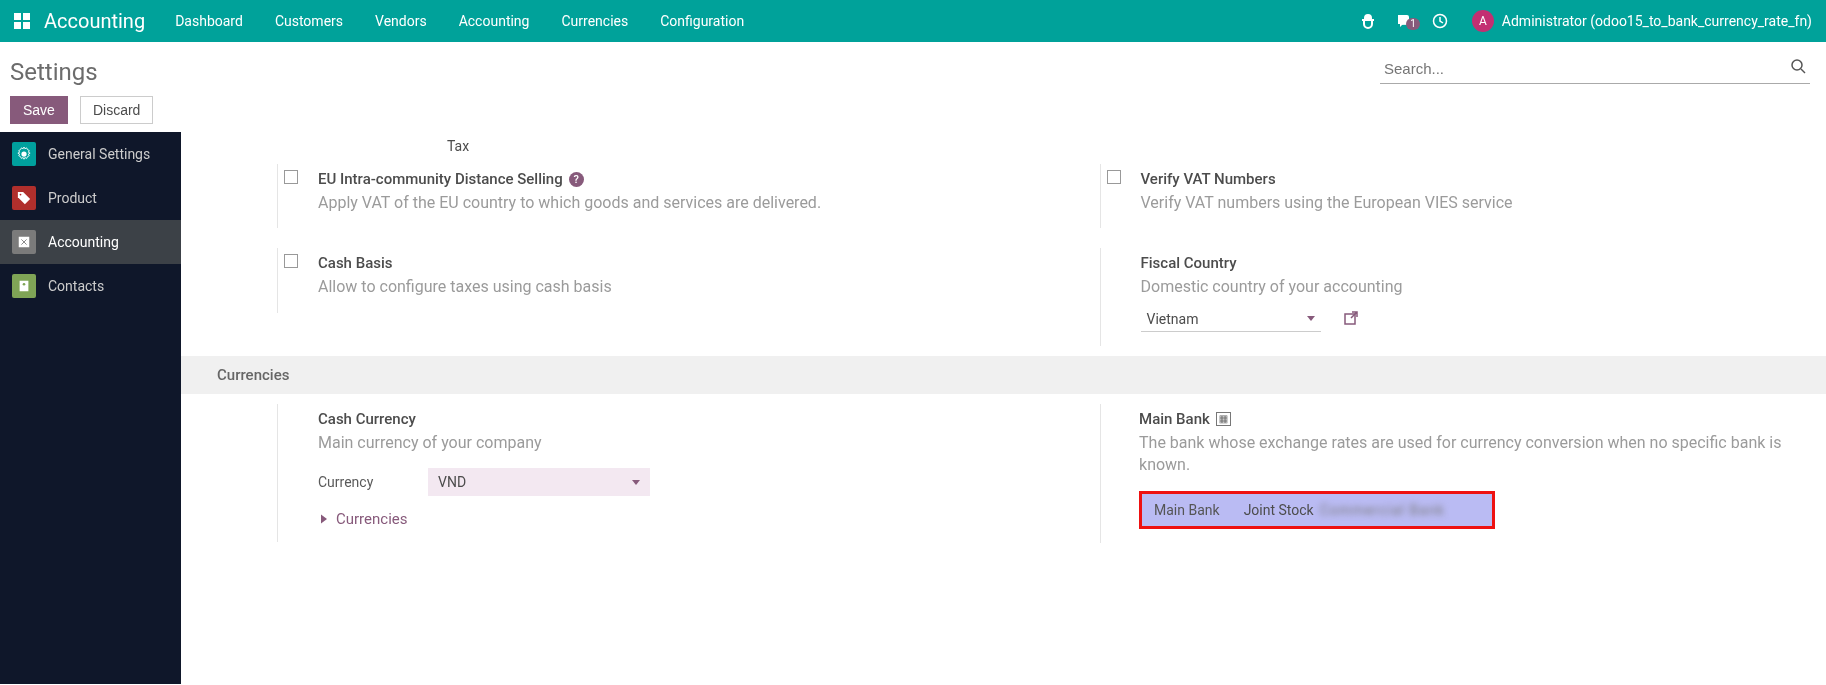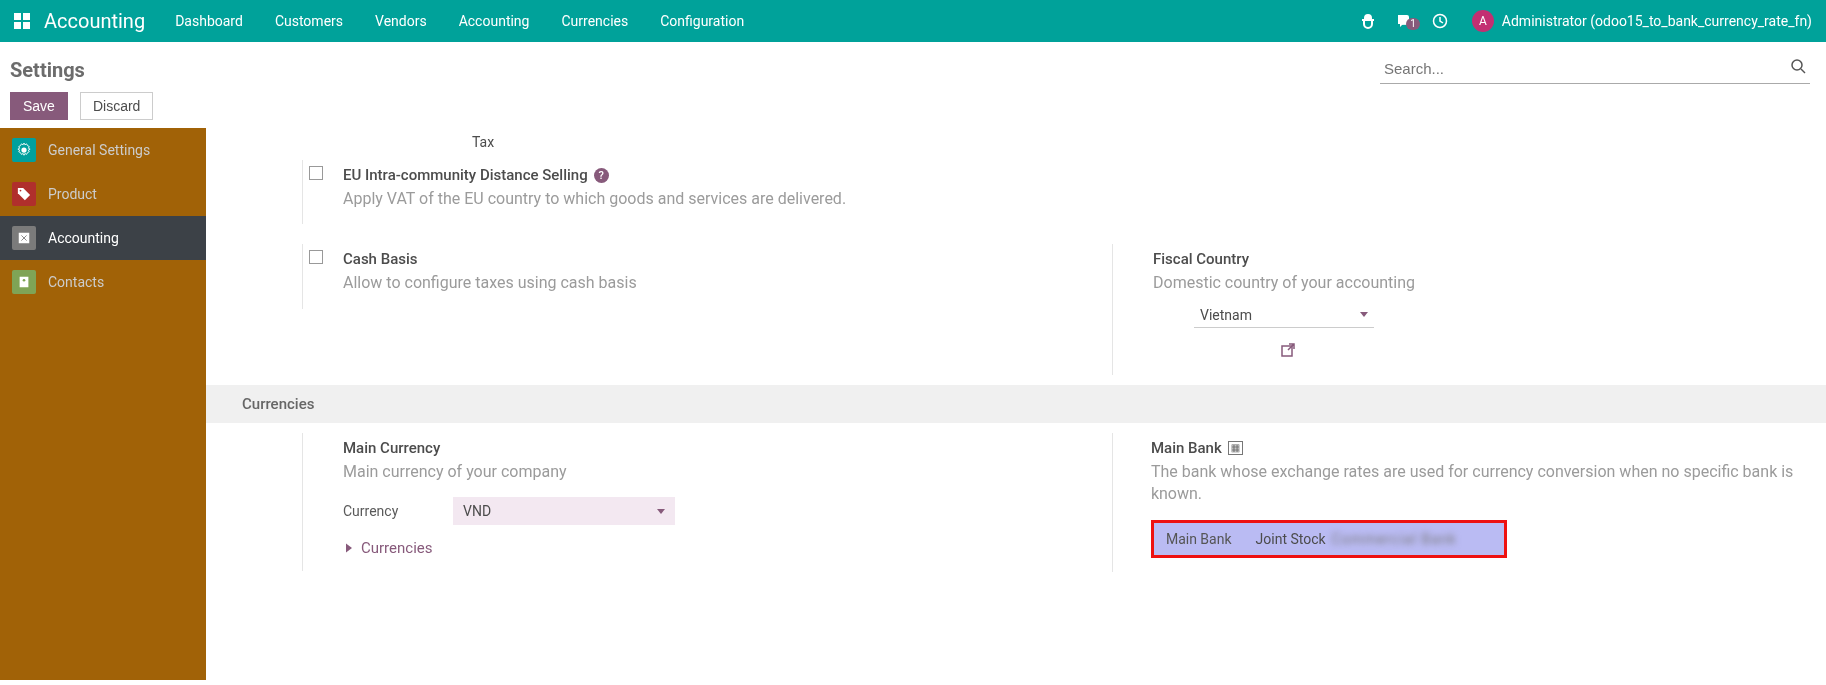--- a/index.html
+++ b/index.html
@@ -12,30 +12,30 @@
 .topnav .menu { display: flex; gap: 0; }
 .topnav .menu a { color: #fff; text-decoration: none; padding: 11px 16px; display: block; cursor: pointer; }
 .topnav .spacer { flex: 1; }
 .topnav .icon-btn { padding: 0 10px; position: relative; cursor: pointer; display:flex; align-items:center; }
 .topnav .icon-btn svg { width: 16px; height: 16px; fill: #fff; }
 .topnav .badge { position: absolute; top: 5px; right: 2px; background: #875a7b; color: #fff; font-size: 10px; border-radius: 8px; padding: 0 4px; line-height: 12px; min-width: 12px; text-align: center; }
 .topnav .user { display: flex; align-items: center; gap: 8px; padding: 0 14px; cursor: pointer; }
 .topnav .avatar { width: 22px; height: 22px; border-radius: 50%; background: #c32f72; color: #fff; display: flex; align-items: center; justify-content: center; font-size: 12px; }
 
 .control-panel { padding: 10px 16px 8px 10px; display: flex; align-items: flex-start; justify-content: space-between; }
-.control-panel .breadcrumb { font-size: 20px; color: #6c6c6c; font-weight: 700; margin: 6px 0 10px 0; }
+.control-panel .breadcrumb { font-size: 24px; color: #6c6c6c; font-weight: 400; margin: 6px 0 10px 0; }
 .control-panel .buttons { display: flex; gap: 12px; }
 .btn-save { background: #875a7b; color: #fff; border: 1px solid #875a7b; padding: 5px 12px; cursor: pointer; font-size: 14px; }
 .btn-discard { background: #fff; color: #4c4c4c; border: 1px solid #ccc; padding: 5px 12px; cursor: pointer; font-size: 14px; }
 .search-wrap { position: relative; width: 430px; margin-top: 2px; }
 .search-wrap input { width: 100%; border: none; border-bottom: 1px solid #aaa; padding: 6px 26px 6px 4px; font-size: 15px; outline: none; }
 .search-wrap .search-icon { position: absolute; right: 4px; top: 4px; }
 
 .main { display: flex; min-height: 552px; }
-.sidebar { width: 206px; background: #a16207; color: #ccc; padding-top: 0; }
+.sidebar { width: 181px; background: #0f172a; color: #ccc; padding-top: 0; }
 .sidebar .item { display: flex; align-items: center; gap: 12px; padding: 10px 12px; cursor: pointer; }
 .sidebar .item.active { background: #3c4147; color: #fff; }
 .sidebar .item .icon-box { width: 24px; height: 24px; display: flex; align-items: center; justify-content: center; border-radius: 2px; }
 .ic-gen { background: #00a09d; }
 .ic-prod { background: #b02f2c; }
 .ic-acc { background: #7b7b7b; }
 .ic-con { background: #7fa456; }
 
 .content { flex: 1; background: #fff; position: relative; }
 .row { display: flex; }
@@ -176,43 +176,54 @@
           <div class="chk-box"></div>
           <div>
             <div class="setting-title">
               <span>EU Intra-community Distance Selling</span>
               <span class="help-icon">?</span>
             </div>
             <div class="setting-desc">Apply VAT of the EU country to which goods and services are delivered.</div>
           </div>
         </div>
       </div>
-    </div>
-
-    <div class="row">
       <div class="col">
         <div class="setting-box">
           <div class="chk-box"></div>
           <div>
             <div class="setting-title">
+                <span>Verify VAT Numbers</span>
+              </div>
+            <div class="setting-desc">Verify VAT numbers using the European VIES service</div>
+          </div>
+        </div>
+      </div>
+    </div>
+
+    <div class="row">
+      <div class="col">
+        <div class="setting-box">
+          <div class="chk-box"></div>
+          <div>
+            <div class="setting-title">
                 <span>Cash Basis</span>
               </div>
             <div class="setting-desc">Allow to configure taxes using cash basis</div>
           </div>
         </div>
       </div>
       <div class="col">
         <div class="setting-box no-chk" style="gap:0;">
           <div style="width:34px;"></div>
           <div>
             <div class="setting-title">
                 <span>Fiscal Country</span>
               </div>
             <div class="setting-desc">Domestic country of your accounting</div>
-            <div class="form-line" style="margin-top:8px;flex-direction:column;">
+            <div class="form-line" style="margin-top:8px;">
               <div class="select-like light">
                 <span>Vietnam</span>
                 <span class="caret"></span>
               </div>
               <span class="ext-icon">
                 <svg width="16" height="16" viewBox="0 0 16 16">
                     <rect x="2" y="4" width="10" height="10" fill="none" stroke="#875a7b" stroke-width="1.5"></rect>
                     <path d="M9 2h5v5M14 2l-6 6" stroke="#875a7b" stroke-width="1.5" fill="none"></path>
                   </svg>
               </span>
@@ -223,21 +234,21 @@
     </div>
 
     <div class="section-header">Currencies</div>
 
     <div class="row">
       <div class="col">
         <div class="setting-box no-chk" style="gap:0;">
           <div style="width:34px;"></div>
           <div>
             <div class="setting-title">
-                <span>Main Currency</span>
+                <span>Cash Currency</span>
               </div>
             <div class="setting-desc">Main currency of your company</div>
             <div class="form-line">
               <span class="lbl">Currency</span>
               <div class="select-like">
                 <span>VND</span>
                 <span class="caret"></span>
               </div>
             </div>
             <div class="link">

